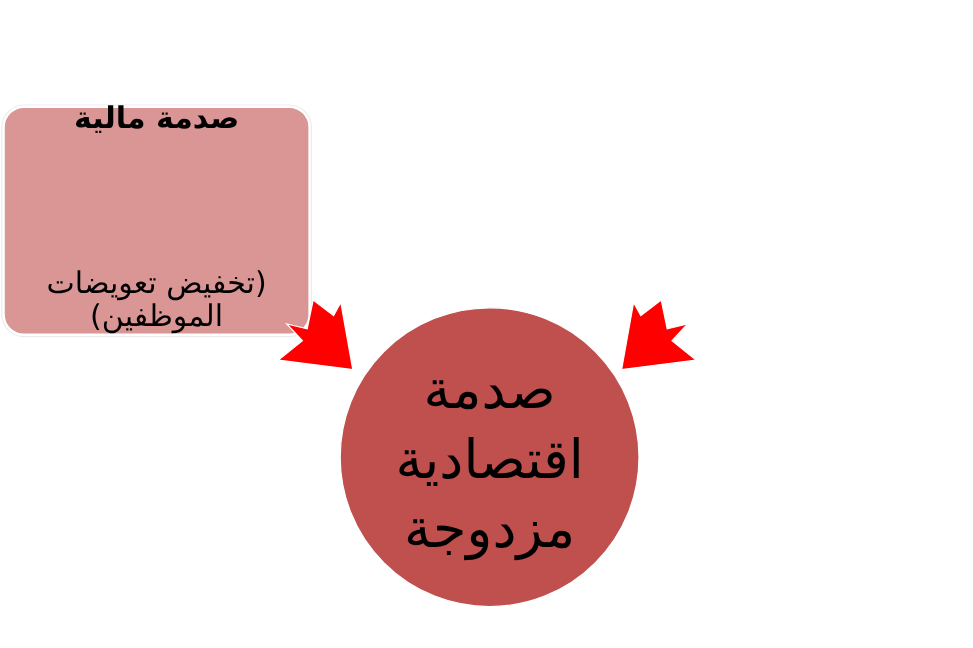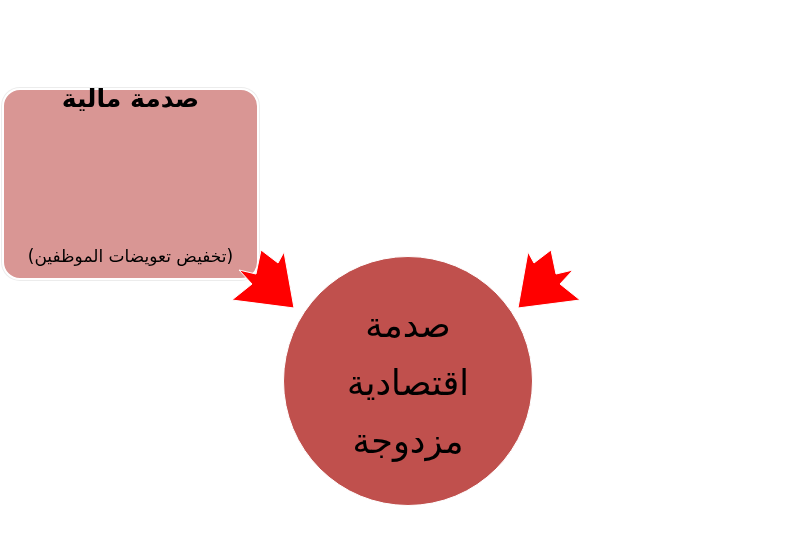--- a/index.html
+++ b/index.html
@@ -35,42 +35,42 @@
       z-index: 2;
     }
     .box-title {
       font-weight: bold;
       font-size: 25px;
       line-height: 34px;
       margin-top: -8px;
       margin-bottom: 10px;
     }
     .box-sub {
-      font-size: 17px;
-      line-height: 44px;
+      font-size: 25px;
+      line-height: 28px;
       width: 230px;
     }
     .circle {
       position: absolute;
       left: 283px;
       top: 256px;
       width: 250px;
       height: 250px;
       border-radius: 50%;
       box-sizing: border-box;
       border: 1px solid #ffffff;
       display: flex;
       align-items: center;
       justify-content: center;
       text-align: center;
       direction: rtl;
       z-index: 1;
     }
     .circle-text {
-      font-size: 35px;
+      font-size: 45px;
       line-height: 58px;
       width: 170px;
       color: #000;
       margin-top: 4px;
     }
     svg.arrow {
       position: absolute;
       z-index: 3;
       overflow: visible;
     }

